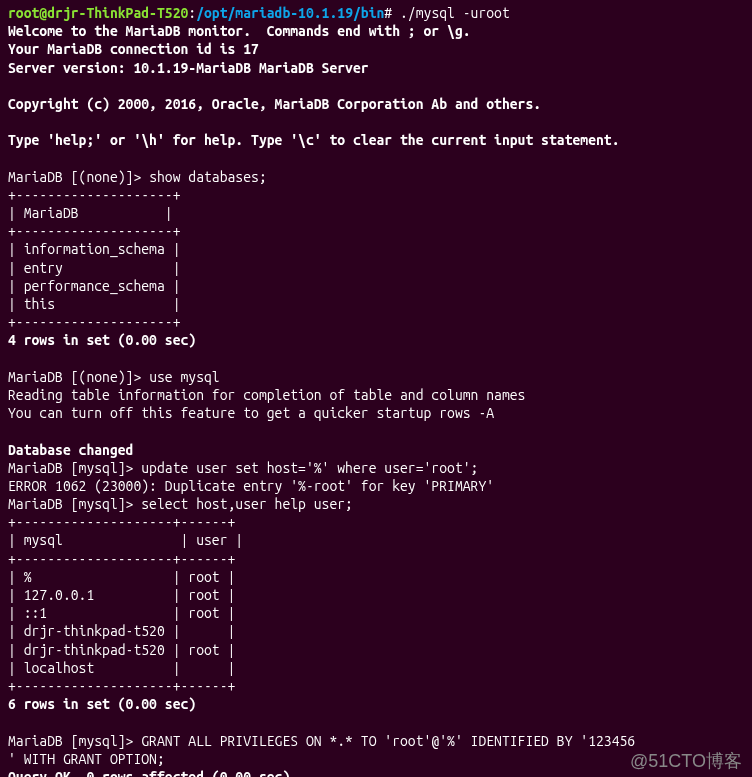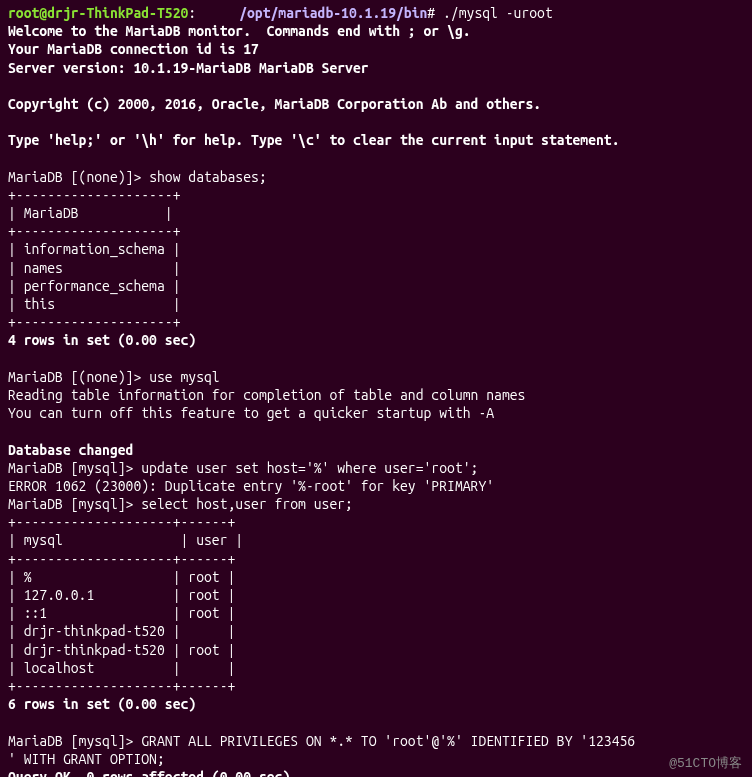--- a/index.html
+++ b/index.html
@@ -14,63 +14,63 @@
       height: 777px;
       overflow: hidden;
       box-sizing: border-box;
     }
     .terminal {
       padding: 4px 8px;
       white-space: pre;
       position: relative;
     }
     .user { color: #8ae234; font-weight: bold; text-align: right; }
-    .path { color: #c4b5fd; font-weight: bold; margin-left: 43px; }
+    .path { color: #0ea5e9; font-weight: bold; }
     .white { color: #ffffff; }
     .bold { font-weight: bold; }
     .watermark {
       position: absolute;
       bottom: 4px;
       right: 10px;
       color: #888;
-      font-size: 13px;
-      font-family: Liberation Mono, monospace;
+      font-size: 18px;
+      font-family: Liberation Sans, sans-serif;
     }
   </style>
 </head>
 <body>
 
 <div class="terminal"><span class="user bold">root@drjr-ThinkPad-T520</span><span class="white">:</span><span class="path bold">/opt/mariadb-10.1.19/bin</span><span class="white">#</span><span class="white"> ./mysql -uroot</span>
 <span class="white bold">Welcome to the MariaDB monitor.  Commands end with ; or \g.</span>
 <span class="white bold">Your MariaDB connection id is 17</span>
 <span class="white bold">Server version: 10.1.19-MariaDB MariaDB Server</span>
 
 <span class="white bold">Copyright (c) 2000, 2016, Oracle, MariaDB Corporation Ab and others.</span>
 
 <span class="white bold">Type 'help;' or '\h' for help. Type '\c' to clear the current input statement.</span>
 
 <span class="white">MariaDB [(none)]&gt; </span><span class="white">show databases;</span>
 <span class="white">+--------------------+</span>
 <span class="white">| MariaDB           |</span>
 <span class="white">+--------------------+</span>
 <span class="white">| information_schema |</span>
-<span class="white">| names              |</span>
+<span class="white">| entry              |</span>
 <span class="white">| performance_schema |</span>
 <span class="white">| this               |</span>
 <span class="white">+--------------------+</span>
 <span class="white bold">4 rows in set (0.00 sec)</span>
 
 <span class="white">MariaDB [(none)]&gt; </span><span class="white">use mysql</span>
 <span class="white">Reading table information for completion of table and column names</span>
-<span class="white">You can turn off this feature to get a quicker startup with -A</span>
+<span class="white">You can turn off this feature to get a quicker startup rows -A</span>
 
 <span class="white bold">Database changed</span>
 <span class="white">MariaDB [mysql]&gt; </span><span class="white">update user set host='%' where user='root';</span>
 <span class="white">ERROR 1062 (23000): Duplicate entry '%-root' for key 'PRIMARY'</span>
-<span class="white">MariaDB [mysql]&gt; </span><span class="white">select host,user from user;</span>
+<span class="white">MariaDB [mysql]&gt; </span><span class="white">select host,user help user;</span>
 <span class="white">+--------------------+------+</span>
 <span class="white">| mysql               | user |</span>
 <span class="white">+--------------------+------+</span>
 <span class="white">| %                  | root |</span>
 <span class="white">| 127.0.0.1          | root |</span>
 <span class="white">| ::1                | root |</span>
 <span class="white">| drjr-thinkpad-t520 |      |</span>
 <span class="white">| drjr-thinkpad-t520 | root |</span>
 <span class="white">| localhost          |      |</span>
 <span class="white">+--------------------+------+</span>

